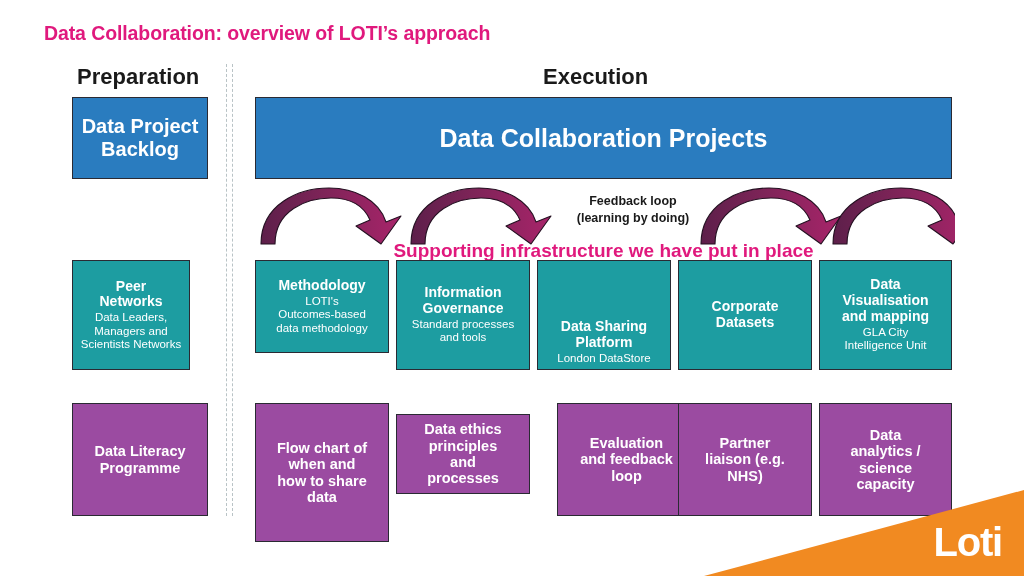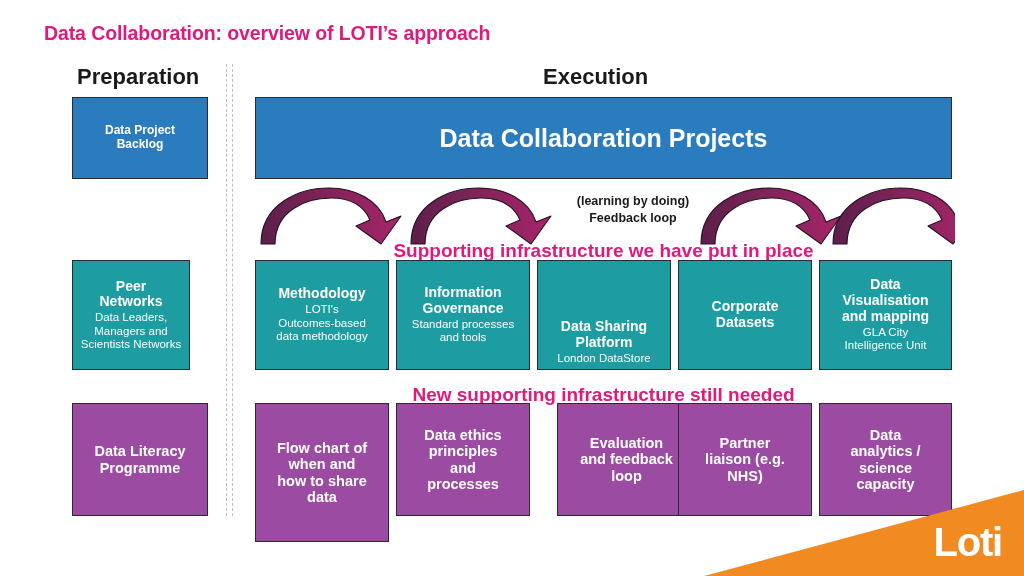--- a/index.html
+++ b/index.html
@@ -101,21 +101,21 @@
     font-weight: bold;
   }
 
   
   .backlog {
     left: 72px;
     top: 97px;
     width: 136px;
     height: 82px;
   }
-  .backlog .b-title { font-size: 12px; }
+  .backlog .b-title { font-size: 20px; }
 
   
   .arrows {
     position: absolute;
     left: 255px;
     top: 186px;
     width: 700px;
     height: 62px;
   }
   .arrows svg { display: block; }
@@ -142,32 +142,32 @@
     text-align: center;
   }
   .caption.have { left: 255px; top: 240px; width: 697px; }
   .caption.need { left: 255px; top: 384px; width: 697px; }
 
   
   .teal-row .box .b-title { font-size: 14px; }
   .teal-row .box .b-sub   { font-size: 11.5px; }
 
   .r2-peer  { left: 72px;  top: 260px; width: 118px; height: 110px; }
-  .r2-c1 { left: 255px; top: 260px; width: 134px; height: 110px; }
+  .r2-c1 { left: 255px; top: 260px; width: 134px; height: 93px; }
   .r2-c2 { left: 396px; top: 260px; width: 134px; height: 110px; }
   .r2-c3 { left: 537px; top: 260px; width: 134px; height: 110px; justify-content: flex-end; }
   .r2-c4 { left: 678px; top: 260px; width: 134px; height: 110px; }
   .r2-c5 { left: 819px; top: 260px; width: 133px; height: 110px; }
 
   
   .purple-row .box .b-title { font-size: 14.5px; }
 
   .r3-lit { left: 72px;  top: 403px; width: 136px; height: 113px; }
   .r3-c1 { left: 255px; top: 403px; width: 134px; height: 139px; }
-  .r3-c2 { left: 396px; top: 403px; width: 134px; height: 113px; }
+  .r3-c2 { left: 396px; top: 414px; width: 134px; height: 80px; }
   .r3-c3 { left: 537px; top: 403px; width: 139px; height: 113px; margin-left: 20px; }
   .r3-c4 { left: 678px; top: 403px; width: 134px; height: 113px; }
   .r3-c5 { left: 819px; top: 403px; width: 133px; height: 113px; }
 
   
   .corner {
     position: absolute;
     right: 0;
     bottom: 0;
     width: 320px;
@@ -223,22 +223,22 @@
         <path d="M156,58 C156,18 194,2 224,2 C250,2 274,14 281,36 L296,30 L276,58 L251,40 L265,34 C258,18 243,12 226,12 C202,12 170,24 170,58 Z" transform="translate(0,0)"></path>
 
         <path d="M446,58 C446,18 484,2 514,2 C540,2 564,14 571,36 L586,30 L566,58 L541,40 L555,34 C548,18 533,12 516,12 C492,12 460,24 460,58 Z"></path>
 
         <path d="M578,58 C578,18 616,2 646,2 C672,2 696,14 703,36 L718,30 L698,58 L673,40 L687,34 C680,18 665,12 648,12 C624,12 592,24 592,58 Z"></path>
       </g>
     </svg>
   </div>
 
   <div class="feedback-label">
+    <div>Feedback loop</div>
     <div>(learning by doing)</div>
-    <div>Feedback loop</div>
   </div>
 
   <div class="caption have">Supporting infrastructure we have put in place</div>
 
   <div class="teal-row">
     <div class="box teal r2-peer">
       <div class="b-title" style="white-space:pre-line">Peer
 Networks</div>
       <div class="b-sub" style="white-space:pre-line">Data Leaders,
 Managers and
@@ -272,21 +272,20 @@
 
     <div class="box teal r2-c5">
       <div class="b-title" style="white-space:pre-line">Data
 Visualisation
 and mapping</div>
       <div class="b-sub" style="white-space:pre-line">GLA City
 Intelligence Unit</div>
     </div>
   </div>
 
-  <div class="caption need">New supporting infrastructure still needed</div>
 
   <div class="purple-row">
     <div class="box purple r3-lit">
       <div class="b-title" style="white-space:pre-line">Data Literacy
 Programme</div>
     </div>
 
     <div class="box purple r3-c1">
       <div class="b-title" style="white-space:pre-line">Flow chart of
 when and

